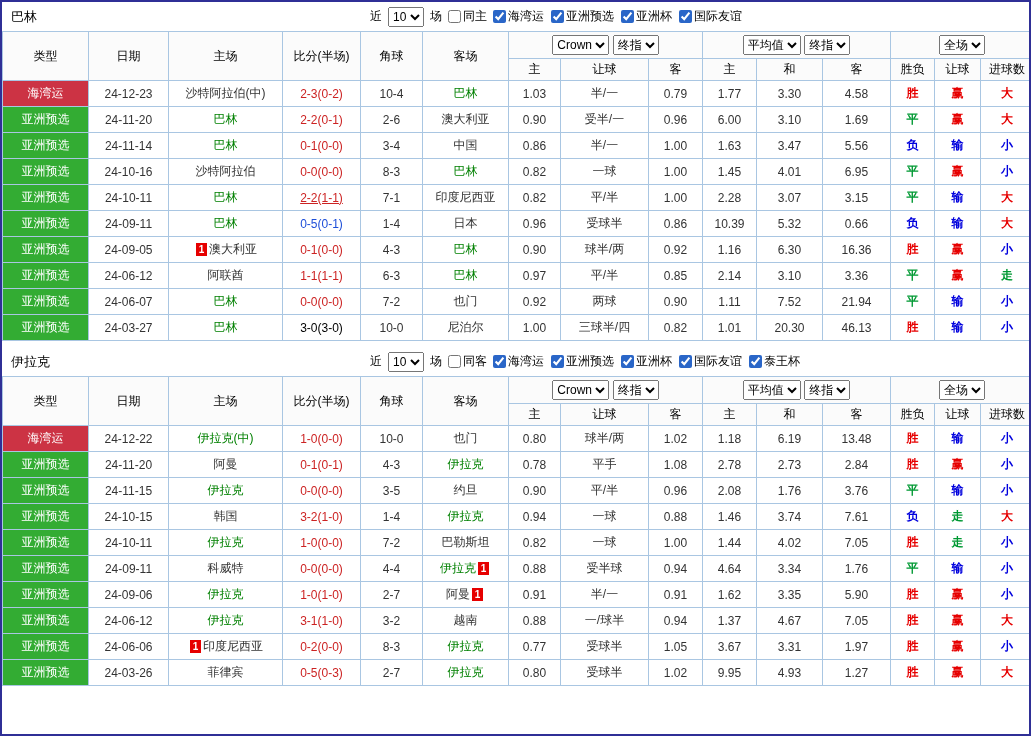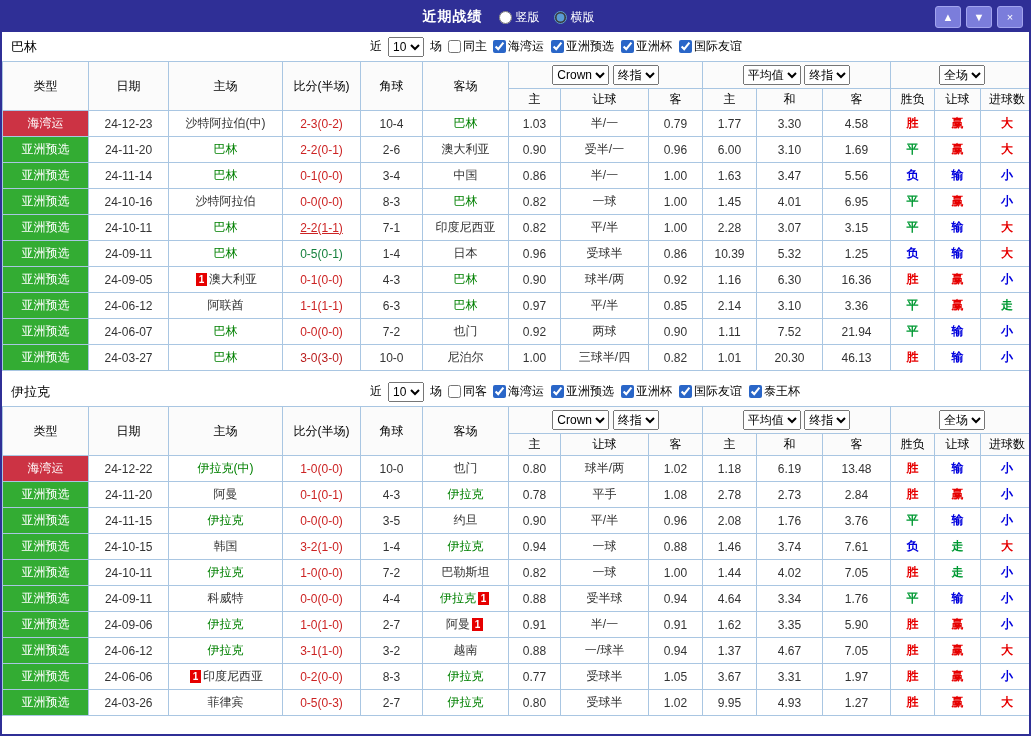--- a/index.html
+++ b/index.html
@@ -33,36 +33,20 @@
   .cell-flag{font-weight:bold;}
   .card1{display:inline-block;background:#e60000;color:#fff;font-size:10px;font-weight:bold;width:11px;height:13px;line-height:13px;margin:0 2px;vertical-align:middle;text-align:center;}
   .summary{height:23px;line-height:23px;text-align:center;font-size:12px;color:#a03030;border:1px solid #a9c6e2;border-top:none;background:#fff;}
   .section-gap{height:6px;background:#fff;}
 </style>
 </head>
 <body>
 
 <div class="window">
 
-  <div class="titlebar">
-    <span class="title">近期战绩</span>
-    <label class="radio">
-      <input type="radio" name="layout-mode" style="">
-      <span>竖版</span>
-    </label>
-    <label class="radio">
-      <input type="radio" name="layout-mode" checked="" style="">
-      <span>横版</span>
-    </label>
-    <div class="win-buttons">
-      <button class="win-btn"><span>▲</span></button>
-      <button class="win-btn"><span>▼</span></button>
-      <button class="win-btn"><span>×</span></button>
-    </div>
-  </div>
 
   <section class="team-section">
     <div class="section-top">
       <span class="team-name">巴林</span>
       <div class="filter-bar">
         <span>近</span>
         <select class="count-select">
           <option>10</option>
         </select>
         <span>场</span>
@@ -228,29 +212,29 @@
     <td class="cell-odd">3.15</td>
     <td class="cell-flag" style="color: rgb(0, 153, 51);">平</td>
     <td class="cell-flag" style="color: rgb(0, 0, 221);">输</td>
     <td class="cell-flag" style="color: rgb(230, 0, 0);">大</td>
   </tr>
 
   <tr>
     <td class="cell-type" style="background: rgb(51, 172, 51);">亚洲预选</td>
     <td class="cell-date">24-09-11</td>
     <td class="cell-home"><span style="color: rgb(0, 128, 0);">巴林</span></td>
-    <td class="cell-score" style="color: #15803d;">0-5(0-1)</td>
+    <td class="cell-score" style="color: #1d4ed8;">0-5(0-1)</td>
     <td class="cell-corner">1-4</td>
     <td class="cell-away"><span>日本</span></td>
     <td class="cell-odd">0.96</td>
     <td class="cell-odd">受球半</td>
     <td class="cell-odd">0.86</td>
     <td class="cell-odd">10.39</td>
     <td class="cell-odd">5.32</td>
-    <td class="cell-odd">1.25</td>
+    <td class="cell-odd">0.66</td>
     <td class="cell-flag" style="color: rgb(0, 0, 221);">负</td>
     <td class="cell-flag" style="color: rgb(0, 0, 221);">输</td>
     <td class="cell-flag" style="color: rgb(230, 0, 0);">大</td>
   </tr>
 
   <tr>
     <td class="cell-type" style="background: rgb(51, 172, 51);">亚洲预选</td>
     <td class="cell-date">24-09-05</td>
     <td class="cell-home"><span class="card1">1</span><span>澳大利亚</span></td>
     <td class="cell-score" style="color: rgb(204, 34, 34);">0-1(0-0)</td>
@@ -300,21 +284,21 @@
     <td class="cell-odd">21.94</td>
     <td class="cell-flag" style="color: rgb(0, 153, 51);">平</td>
     <td class="cell-flag" style="color: rgb(0, 0, 221);">输</td>
     <td class="cell-flag" style="color: rgb(0, 0, 221);">小</td>
   </tr>
 
   <tr>
     <td class="cell-type" style="background: rgb(51, 172, 51);">亚洲预选</td>
     <td class="cell-date">24-03-27</td>
     <td class="cell-home"><span style="color: rgb(0, 128, 0);">巴林</span></td>
-    <td class="cell-score" style="color: #b91c1c;">3-0(3-0)</td>
+    <td class="cell-score" style="color: #000000;">3-0(3-0)</td>
     <td class="cell-corner">10-0</td>
     <td class="cell-away"><span>尼泊尔</span></td>
     <td class="cell-odd">1.00</td>
     <td class="cell-odd">三球半/四</td>
     <td class="cell-odd">0.82</td>
     <td class="cell-odd">1.01</td>
     <td class="cell-odd">20.30</td>
     <td class="cell-odd">46.13</td>
     <td class="cell-flag" style="color: rgb(230, 0, 0);">胜</td>
     <td class="cell-flag" style="color: rgb(0, 0, 221);">输</td>

